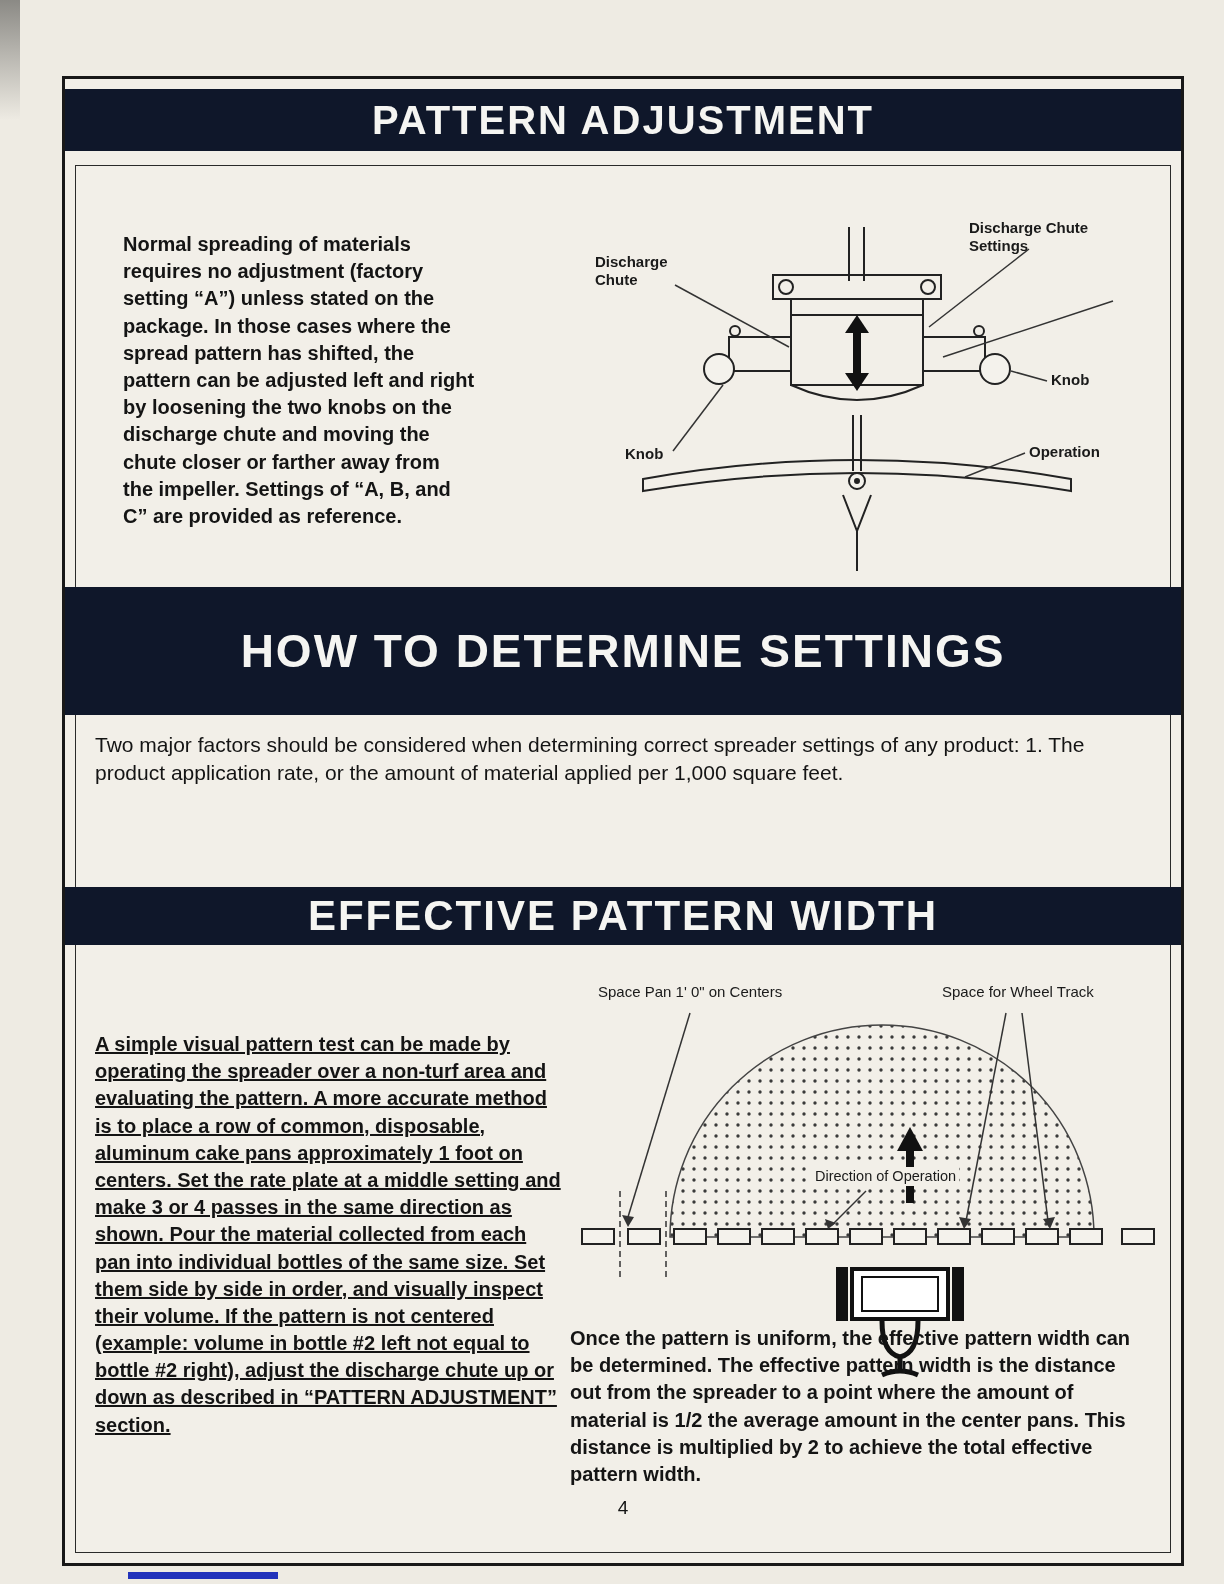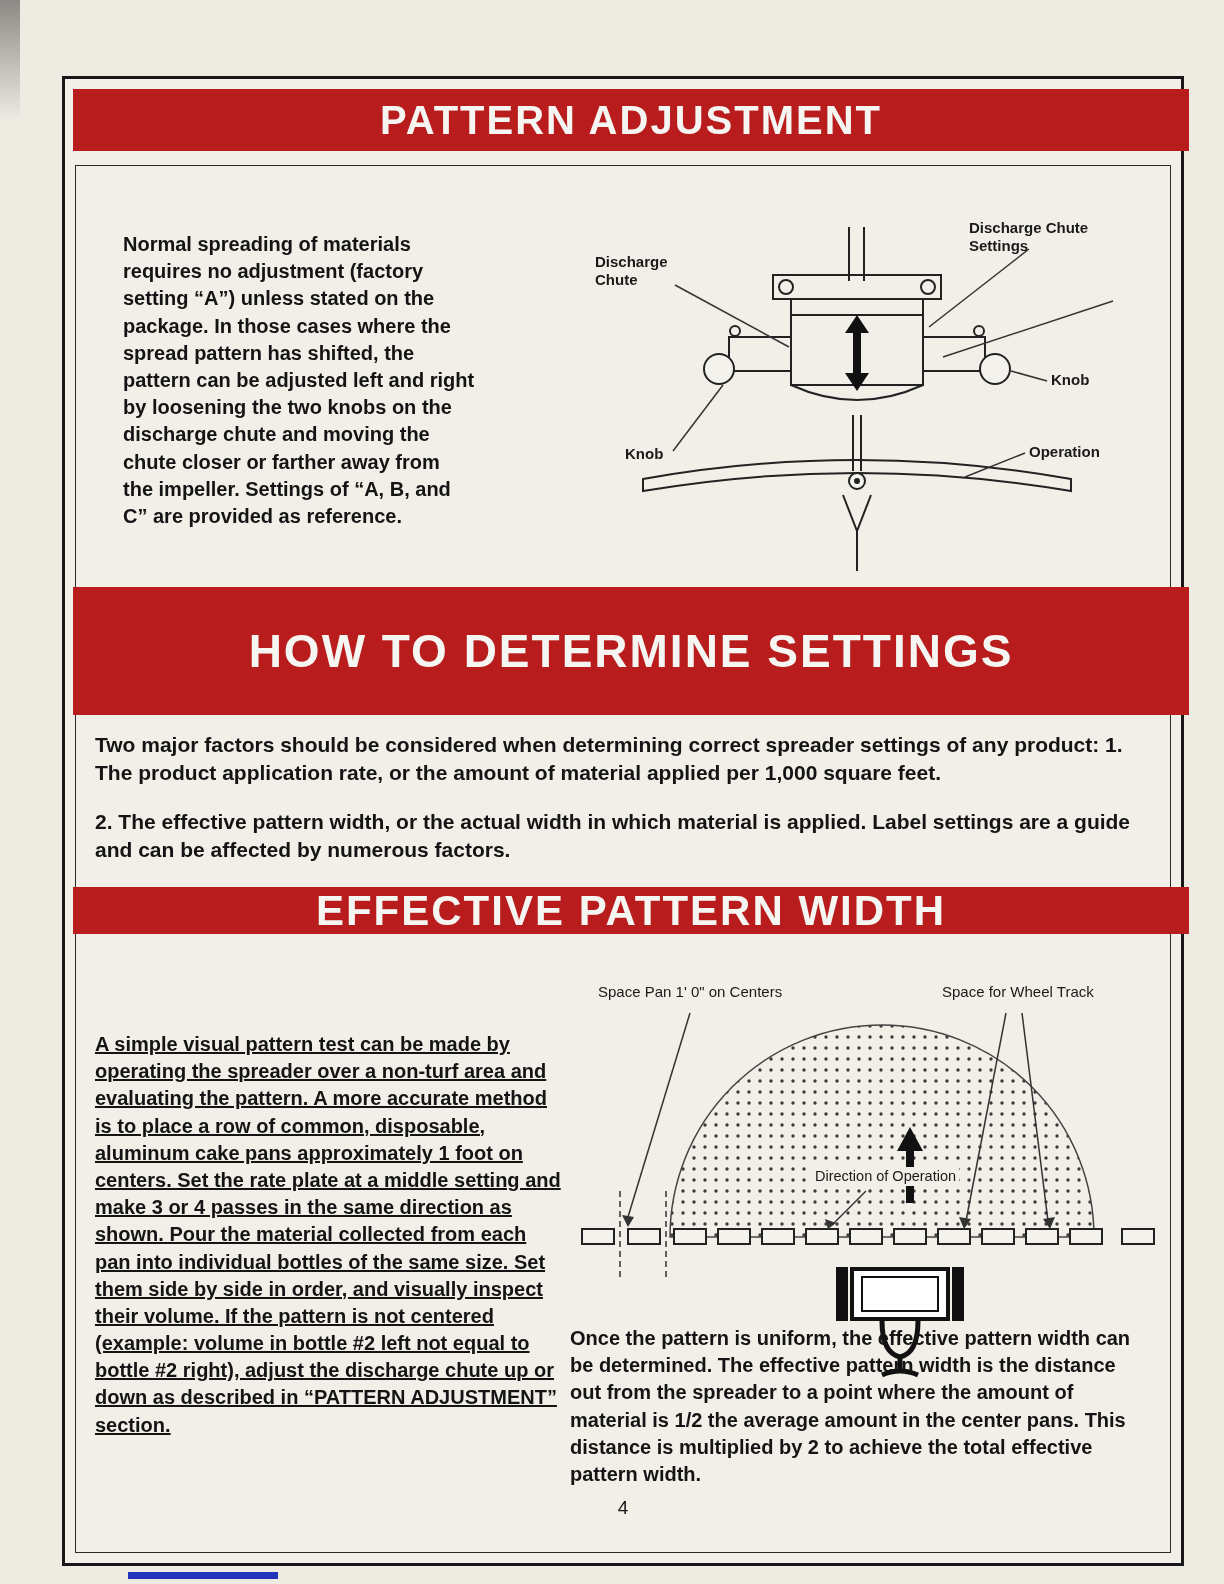--- a/index.html
+++ b/index.html
@@ -11,31 +11,31 @@
   .scan-edge-left{position:absolute;left:0;top:0;width:20px;height:120px;background:linear-gradient(180deg,#3a3a38,rgba(60,60,58,0));opacity:.55;}
   .frame{
     position:absolute;left:62px;top:76px;width:1116px;height:1484px;
     border:3px solid #181818;background:#f2efe8;
   }
   .inner-frame{
     position:absolute;left:10px;right:10px;top:86px;bottom:10px;
     border:1.5px solid #2a2a2a;pointer-events:none;
   }
   .banner{
-    position:absolute;left:8px;width:100%;background:#b91c1c;color:#f5f5f2;
+    position:absolute;left:0;width:100%;background:#0f172a;color:#f5f5f2;
     display:flex;flex-direction:column;align-items:center;justify-content:center;
     font-weight:700;letter-spacing:2px;z-index:3;text-align:right;
   }
   .banner1{top:10px;height:62px;font-size:40px;}
   .banner2{top:508px;height:128px;font-size:46px;line-height:1.28;}
-  .banner3{top:808px;height:47px;font-size:42px;}
+  .banner3{top:808px;height:58px;font-size:42px;}
   .bodytext{position:absolute;font-weight:700;font-size:20px;line-height:1.36;z-index:2;}
   .s1-body{left:58px;top:152px;width:352px;}
   .s2-text{left:30px;top:652px;width:1058px;font-size:21px;}
-  .s2-text p{margin:0 0 20px 0;font-weight:700;line-height:1.35;}
+  .s2-text p{margin:0 0 20px 0;font-weight:400;line-height:1.35;}
   .s3-left{left:30px;top:952px;width:470px;text-decoration:underline;}
   .s3-right{left:505px;top:1246px;width:580px;}
   .diagram{position:absolute;z-index:2;}
   .diagram1{left:512px;top:140px;width:570px;height:370px;}
   .diagram2{left:505px;top:900px;width:600px;height:400px;}
   .diagram svg{position:absolute;left:0;top:0;width:100%;height:100%;}
   .dlabel{
     position:absolute;font-size:15px;font-weight:700;line-height:1.2;
     white-space:pre-line;color:#1a1a1a;z-index:4;
   }
@@ -116,21 +116,20 @@
       <div class="dlabel lbl-knob-left">Knob</div>
       <div class="dlabel lbl-impeller">Operation</div>
     </div>
 
     <div class="banner banner2">
       <span>HOW TO DETERMINE SETTINGS</span>
     </div>
 
     <div class="bodytext s2-text">
       <p>Two major factors should be considered when determining correct spreader settings of any product: 1. The product application rate, or the amount of material applied per 1,000 square feet.</p>
-      <p>2. The effective pattern width, or the actual width in which material is applied. Label settings are a guide and can be affected by numerous factors.</p>
     </div>
 
     <div class="banner banner3">
       <span>EFFECTIVE PATTERN WIDTH</span>
     </div>
 
     <div class="bodytext s3-left">A simple visual pattern test can be made by operating the spreader over a non-turf area and evaluating the pattern. A more accurate method is to place a row of common, disposable, aluminum cake pans approximately 1 foot on centers. Set the rate plate at a middle setting and make 3 or 4 passes in the same direction as shown. Pour the material collected from each pan into individual bottles of the same size. Set them side by side in order, and visually inspect their volume. If the pattern is not centered (example: volume in bottle #2 left not equal to bottle #2 right), adjust the discharge chute up or down as described in “PATTERN ADJUSTMENT” section.</div>
 
     <div class="diagram diagram2">
       <svg viewBox="0 0 600 400">

